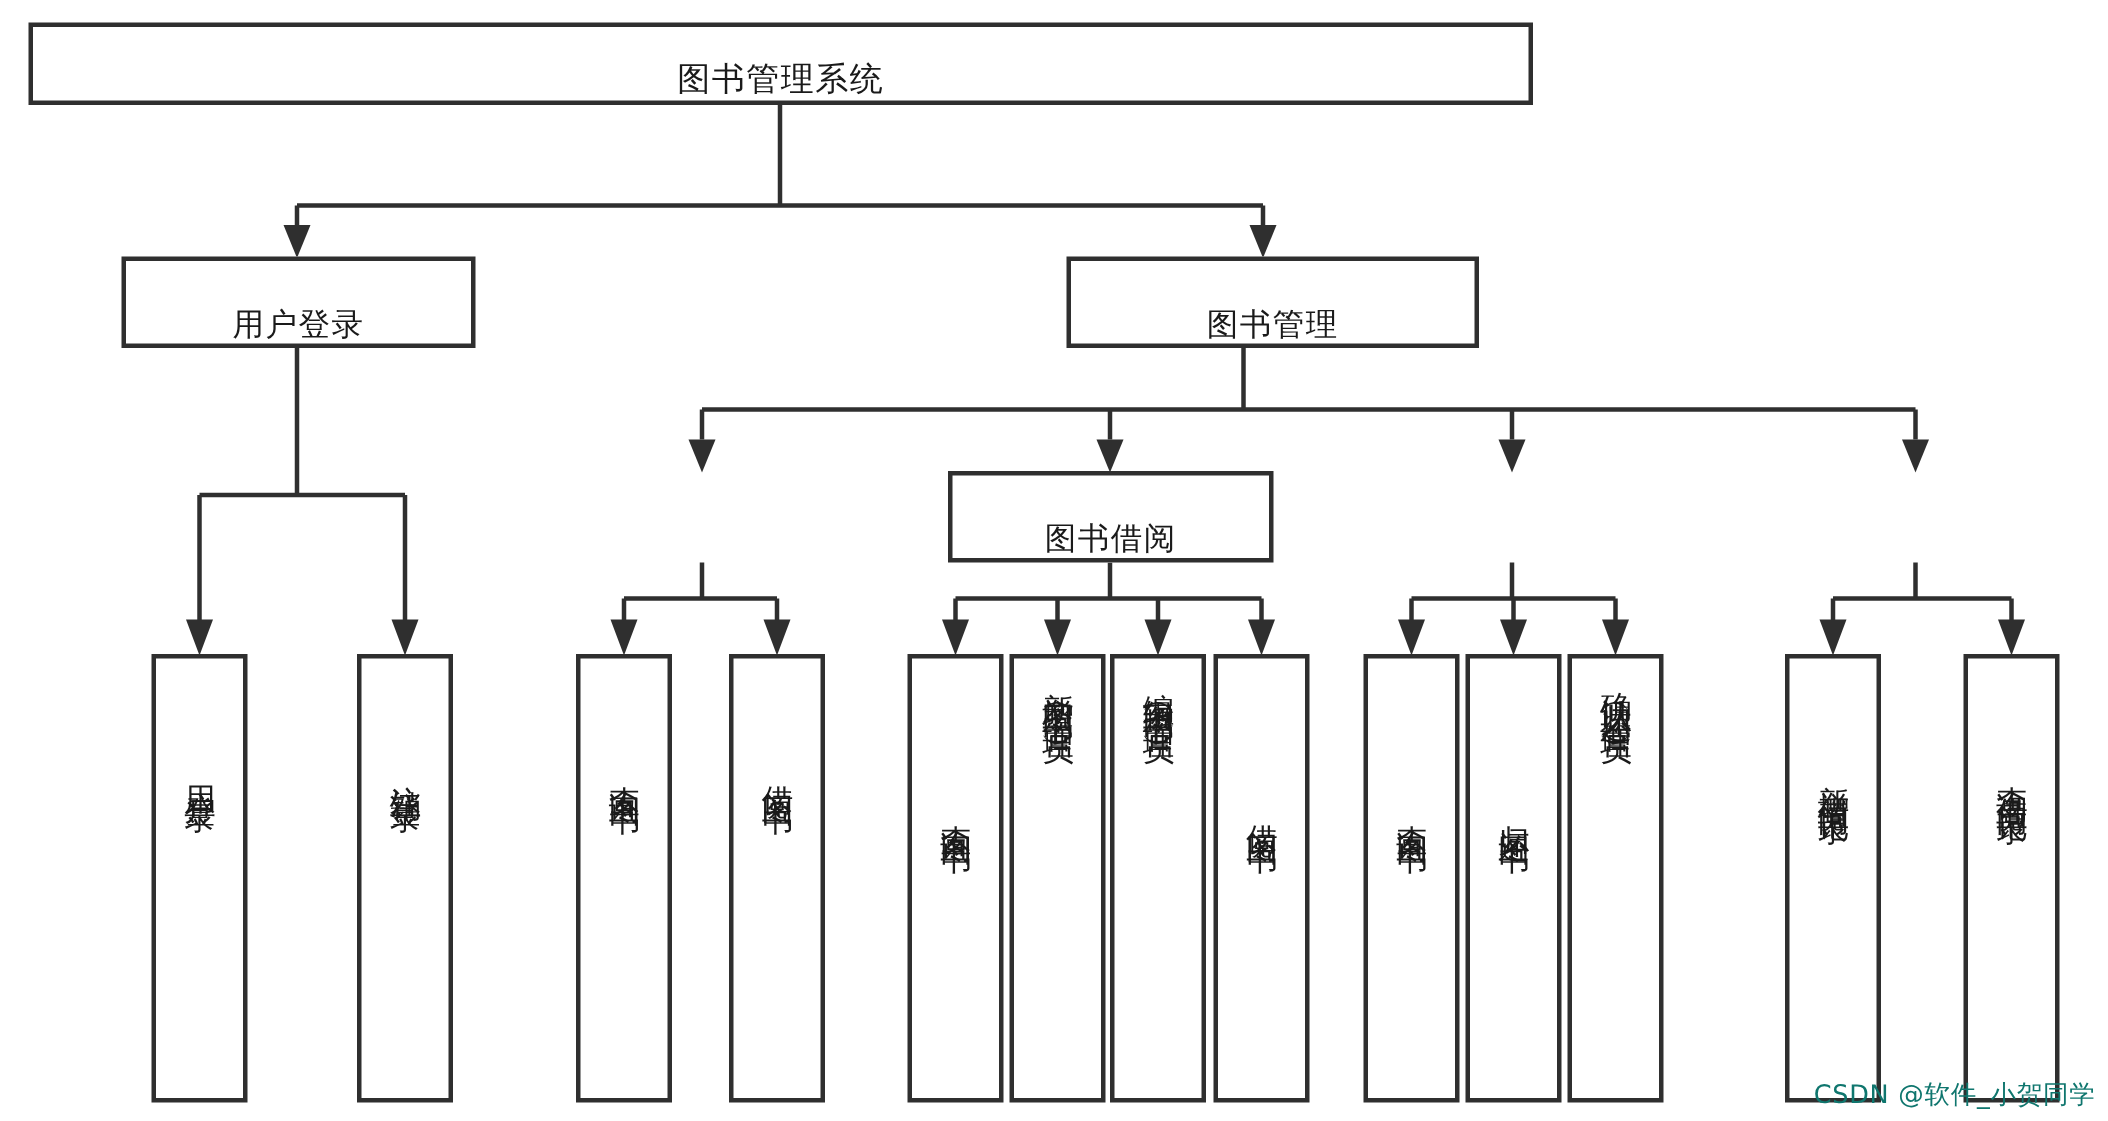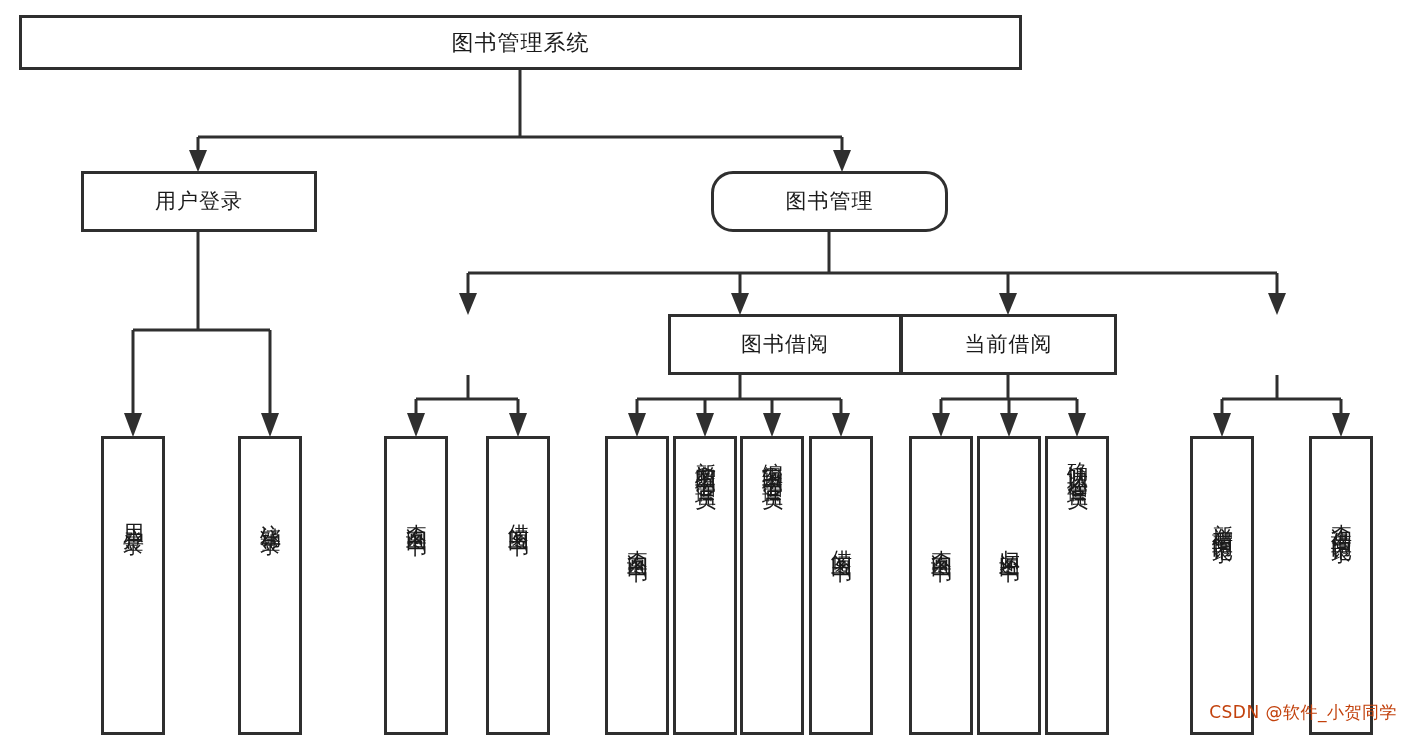--- a/index.html
+++ b/index.html
@@ -24,21 +24,21 @@
     width: 1405px;
     height: 747px;
     pointer-events: none;
   }
   .node {
     position: absolute;
     box-sizing: border-box;
     border: 3px solid #2f2f2f;
     background: #ffffff;
     display: flex;
-    align-items: center;
+    align-items: flex-end;
     justify-content: center;
     color: #1a1a1a;
     line-height: 1.18;
   }
   .node.h {
     font-size: 21px;
     letter-spacing: 1px;
   }
   .node.root {
     font-size: 22px;
@@ -57,23 +57,23 @@
   }
   .node.v.mid .vtext {
     margin-top: 62px;
   }
   .node.v.mid2 .vtext {
     margin-top: 88px;
   }
   .watermark {
     position: absolute;
     right: 8px;
-    bottom: 23px;
+    bottom: 6px;
     font-size: 17px;
-    color: #c2410c;
+    color: #0f766e;
     letter-spacing: 0.5px;
     white-space: nowrap;
   }
 </style>
 </head>
 <body>
 
 <div id="canvas">
 
   <svg id="wires" viewBox="0 0 1405 747" xmlns="http://www.w3.org/2000/svg">
@@ -153,29 +153,26 @@
     </g>
   </svg>
 
   <div class="node h root" style="left:19px; top:15px; width:1003px; height:55px;">
     <span>图书管理系统</span>
   </div>
 
   <div class="node h" style="left:81px; top:171px; width:236px; height:61px;">
     <span>用户登录</span>
   </div>
-  <div class="node h" style="left:711px; top:171px; width:237px; height:61px;border-radius:22px;">
+  <div class="node h" style="left:711px; top:171px; width:275px; height:61px;">
     <span>图书管理</span>
   </div>
 
-  <div class="node h" style="left:668px; top:314px; width:234px; height:61px;">
+  <div class="node h" style="left:632px; top:314px; width:217px; height:61px;">
     <span>图书借阅</span>
-  </div>
-  <div class="node h" style="left:900px; top:314px; width:217px; height:61px;">
-    <span>当前借阅</span>
   </div>
 
   <div class="node v mid" style="left:101px; top:436px; width:64px; height:299px;">
     <span class="vtext">用户登录</span>
   </div>
   <div class="node v mid" style="left:238px; top:436px; width:64px; height:299px;">
     <span class="vtext">注销登录</span>
   </div>
 
   <div class="node v mid" style="left:384px; top:436px; width:64px; height:299px;">

